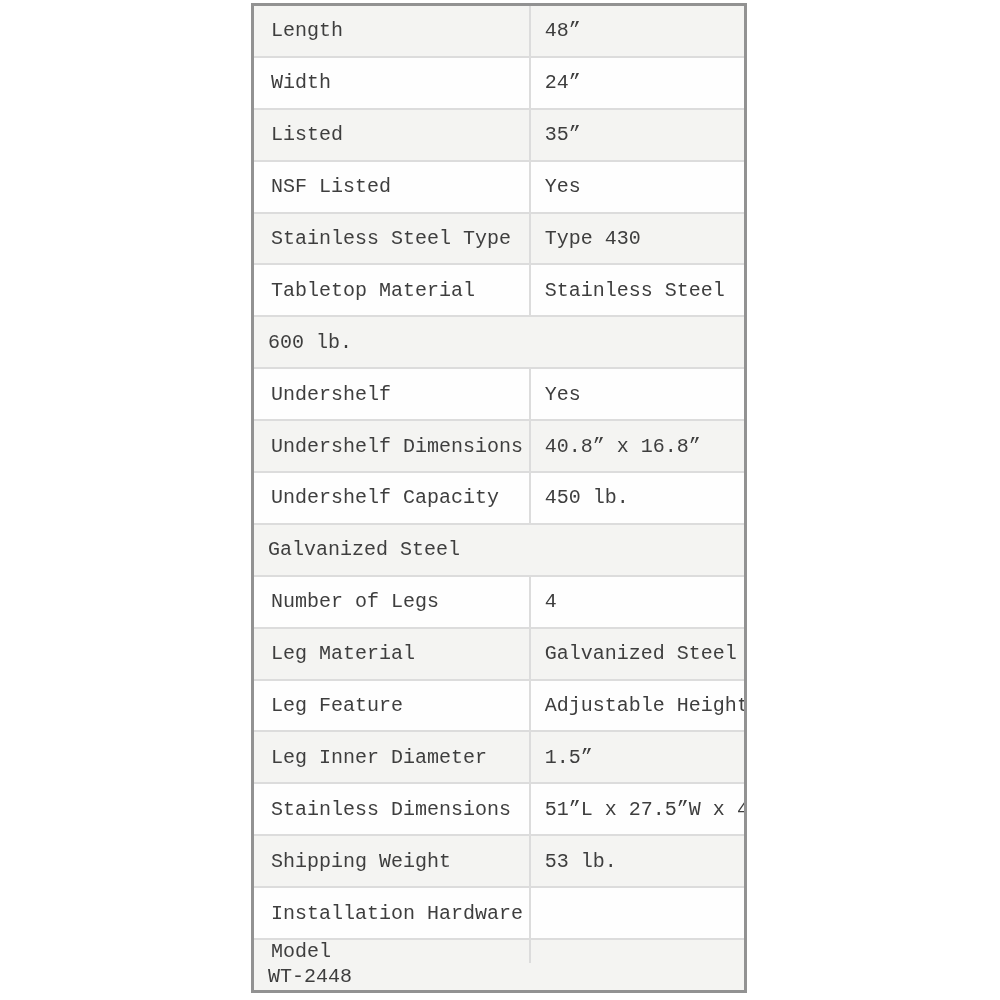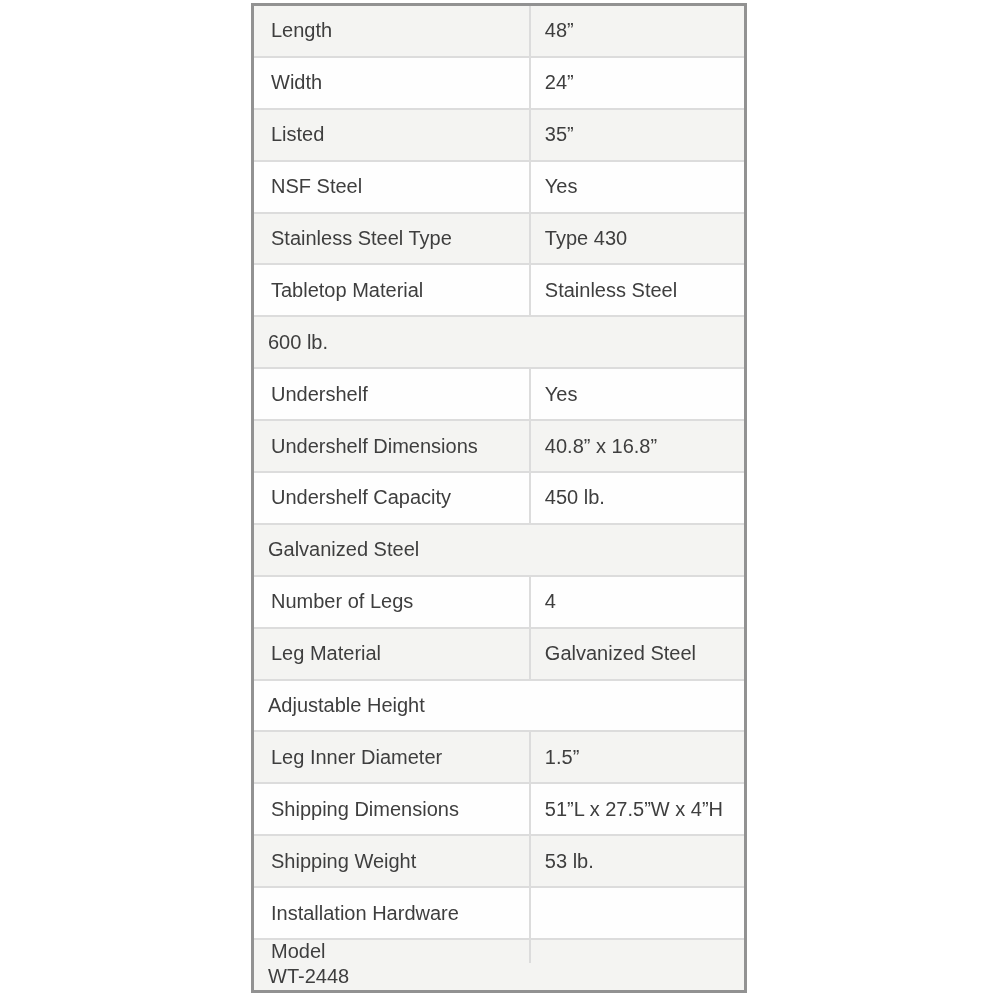--- a/index.html
+++ b/index.html
@@ -22,20 +22,21 @@
   .spec-table {
     position: absolute;
     left: 251px;
     top: 3px;
     width: 496px;
     height: 990px;
     border: 3px solid var(--outer-border);
     background: var(--row-bg);
     display: flex;
     flex-direction: column;
+    font-family: Liberation Mono, monospace;
   }
   .spec-row {
     flex: 1 1 0;
     display: flex;
     align-items: stretch;
     border-bottom: 2px solid var(--inner-border);
     min-height: 0;
   }
   .spec-row:last-child { border-bottom: none; flex-direction: column; }
   .spec-row:nth-child(odd)  { background: var(--row-alt-bg); }
@@ -75,21 +76,21 @@
     <div class="cell-label">Width</div>
     <div class="cell-value">24”</div>
   </div>
 
   <div class="spec-row">
     <div class="cell-label">Listed</div>
     <div class="cell-value">35”</div>
   </div>
 
   <div class="spec-row">
-    <div class="cell-label">NSF Steel</div>
+    <div class="cell-label">NSF Listed</div>
     <div class="cell-value">Yes</div>
   </div>
 
   <div class="spec-row">
     <div class="cell-label">Stainless Steel Type</div>
     <div class="cell-value">Type 430</div>
   </div>
 
   <div class="spec-row">
     <div class="cell-label">Tabletop Material</div>
@@ -123,30 +124,31 @@
     <div class="cell-label">Number of Legs</div>
     <div class="cell-value">4</div>
   </div>
 
   <div class="spec-row">
     <div class="cell-label">Leg Material</div>
     <div class="cell-value">Galvanized Steel</div>
   </div>
 
   <div class="spec-row">
+    <div class="cell-label">Leg Feature</div>
     <div class="cell-value">Adjustable Height</div>
   </div>
 
   <div class="spec-row">
     <div class="cell-label">Leg Inner Diameter</div>
     <div class="cell-value">1.5”</div>
   </div>
 
   <div class="spec-row">
-    <div class="cell-label">Shipping Dimensions</div>
+    <div class="cell-label">Stainless Dimensions</div>
     <div class="cell-value">51”L x 27.5”W x 4”H</div>
   </div>
 
   <div class="spec-row">
     <div class="cell-label">Shipping Weight</div>
     <div class="cell-value">53 lb.</div>
   </div>
 
   <div class="spec-row">
     <div class="cell-label">Installation Hardware</div>

